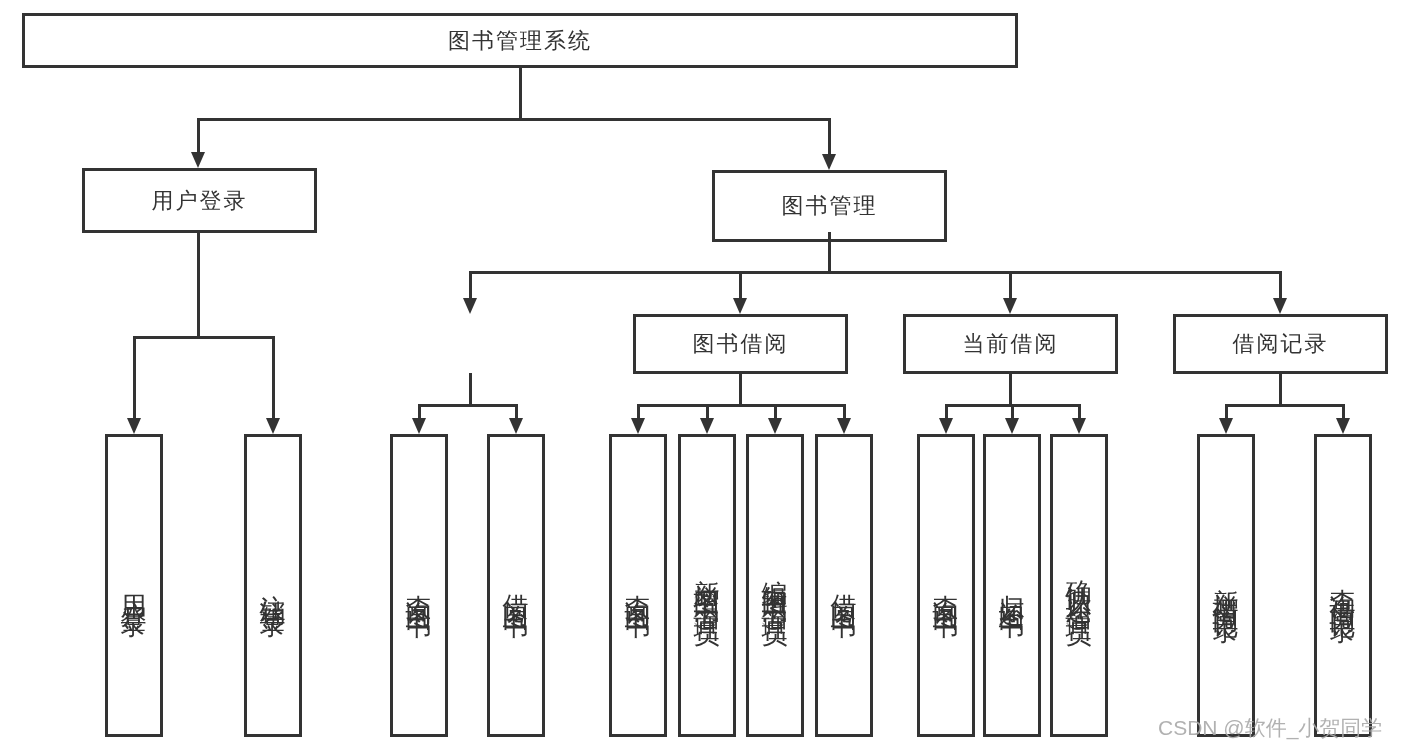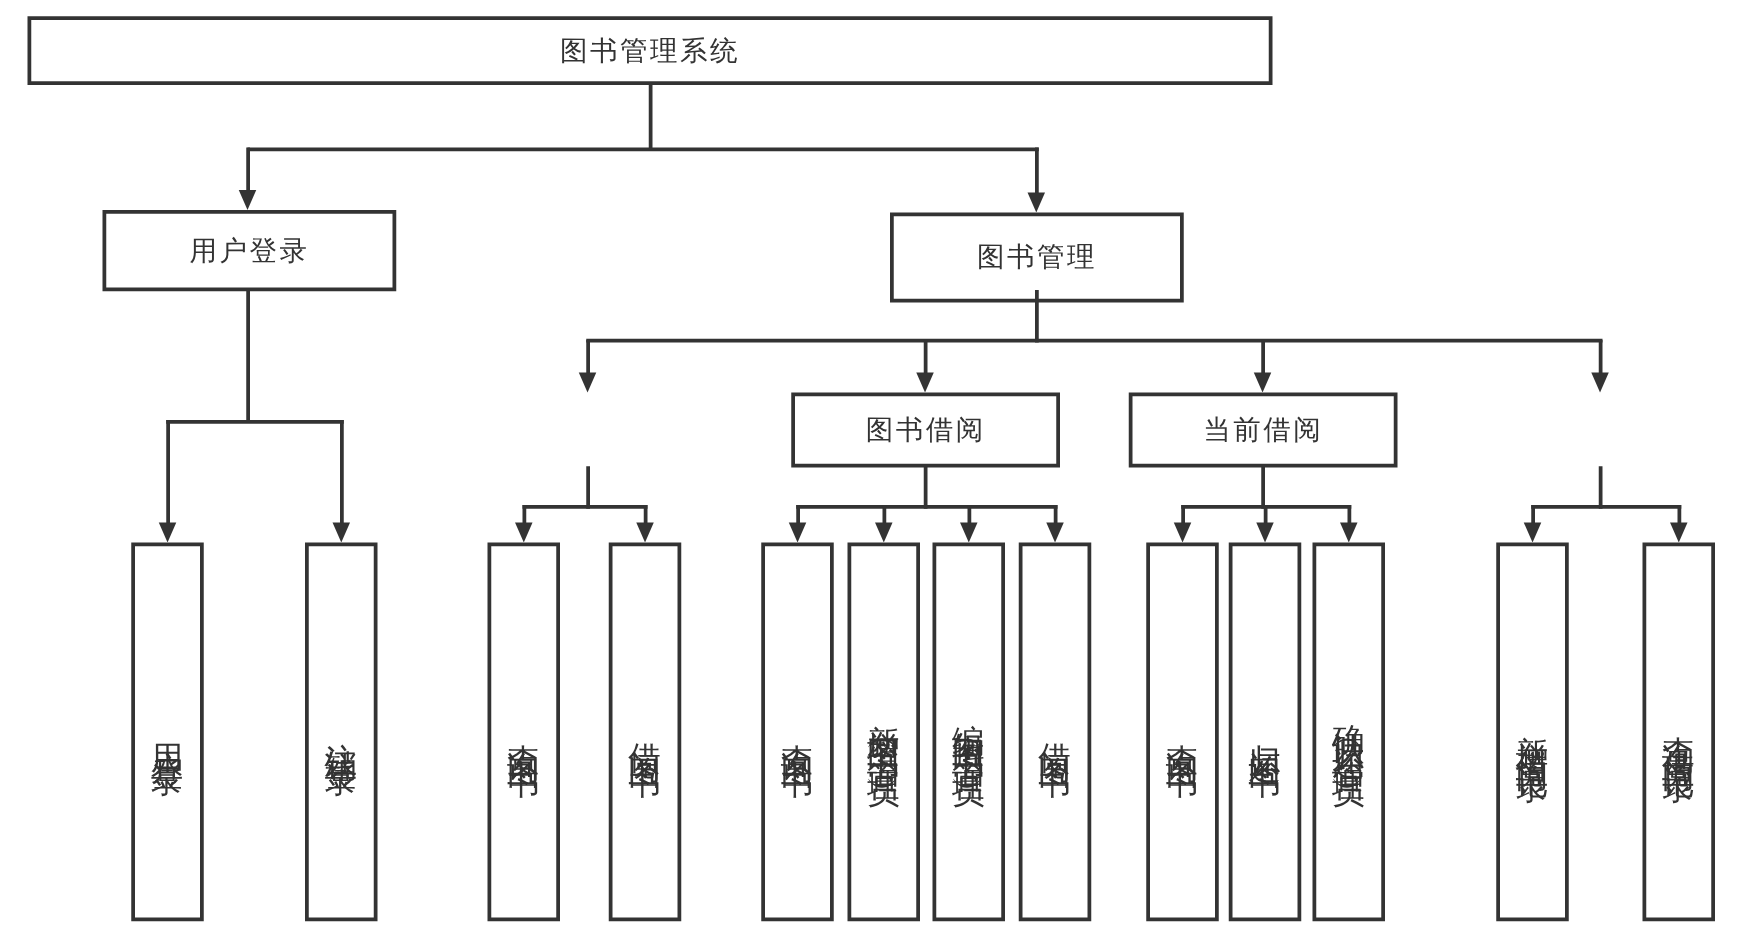--- a/index.html
+++ b/index.html
@@ -65,20 +65,23 @@
   <i class="vl" style="left:1009px;top:272px;height:28px;"></i>
   <i class="ar" style="left:1003px;top:298px;"></i>
   <i class="vl" style="left:1279px;top:272px;height:28px;"></i>
   <i class="ar" style="left:1273px;top:298px;"></i>
 
   <div class="bx" style="left:903px;top:314px;width:215px;height:60px;">
     <span>当前借阅</span>
   </div>
   <div class="bx" style="left:633px;top:314px;width:215px;height:60px;">
     <span>图书借阅</span>
+  </div>
+  <div class="bx" style="left:1173px;top:314px;width:215px;height:60px;">
+    <span>借阅记录</span>
   </div>
 
   <i class="vl" style="left:469px;top:373px;height:34px;"></i>
   <i class="vl" style="left:739px;top:373px;height:34px;"></i>
   <i class="vl" style="left:1009px;top:373px;height:34px;"></i>
   <i class="vl" style="left:1279px;top:373px;height:34px;"></i>
 
   <i class="hl" style="left:418px;top:404px;width:100px;"></i>
   <i class="hl" style="left:637px;top:404px;width:209px;"></i>
   <i class="hl" style="left:945px;top:404px;width:136px;"></i>
@@ -147,14 +150,15 @@
     <span>确认归还（管理员）</span>
   </div>
 
   <div class="leafbx" style="left:1197px;top:434px;width:58px;height:303px;">
     <span>新增借阅记录</span>
   </div>
   <div class="leafbx" style="left:1314px;top:434px;width:58px;height:303px;">
     <span>查询借阅记录</span>
   </div>
 
+  <div class="watermark">CSDN @软件_小贺同学</div>
 
 </div>
 
 </body></html>

